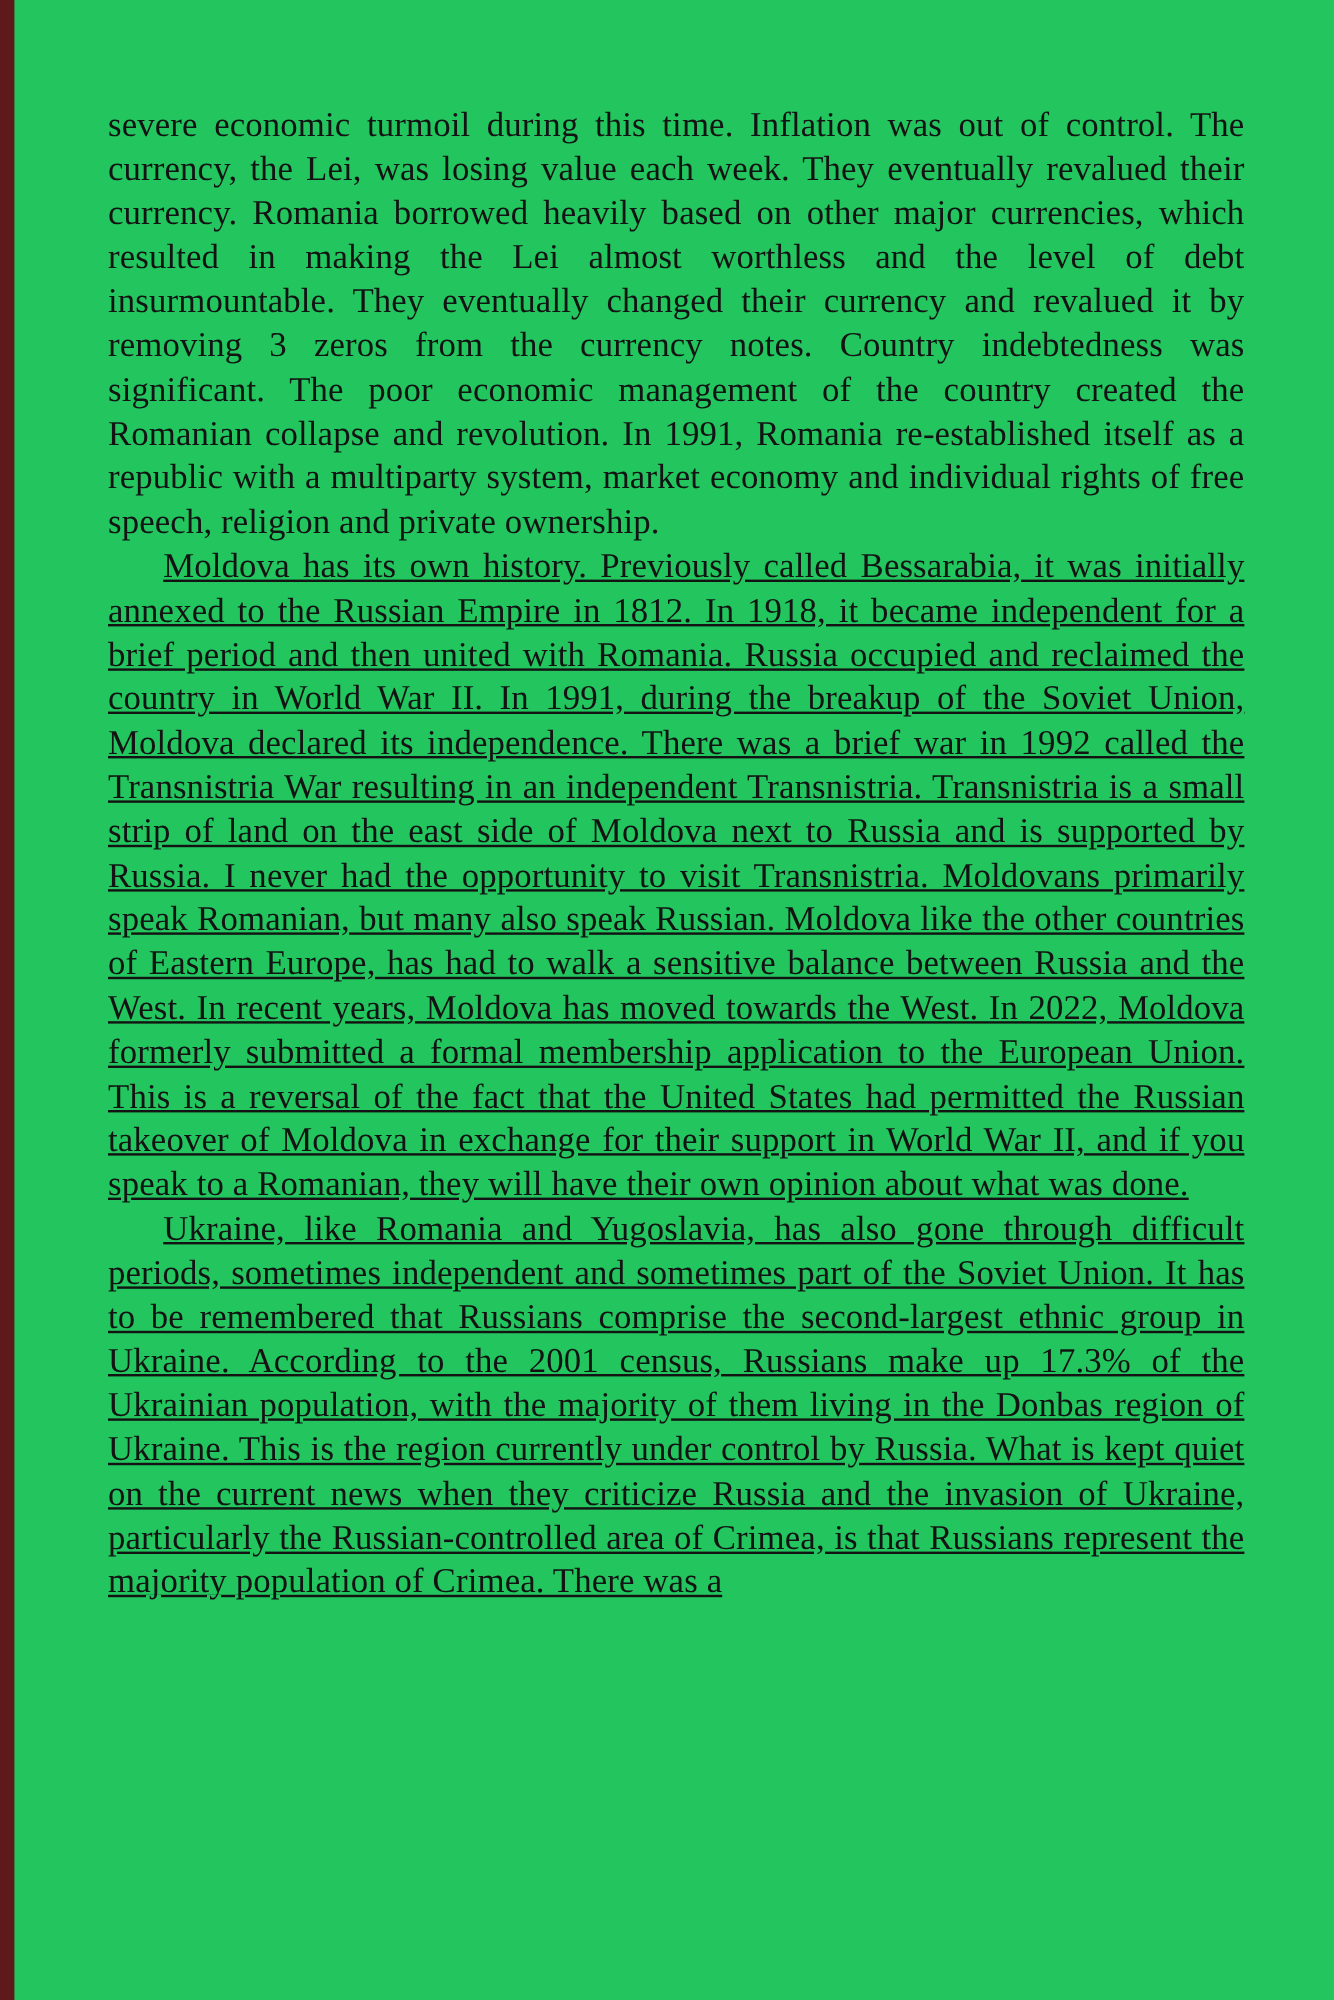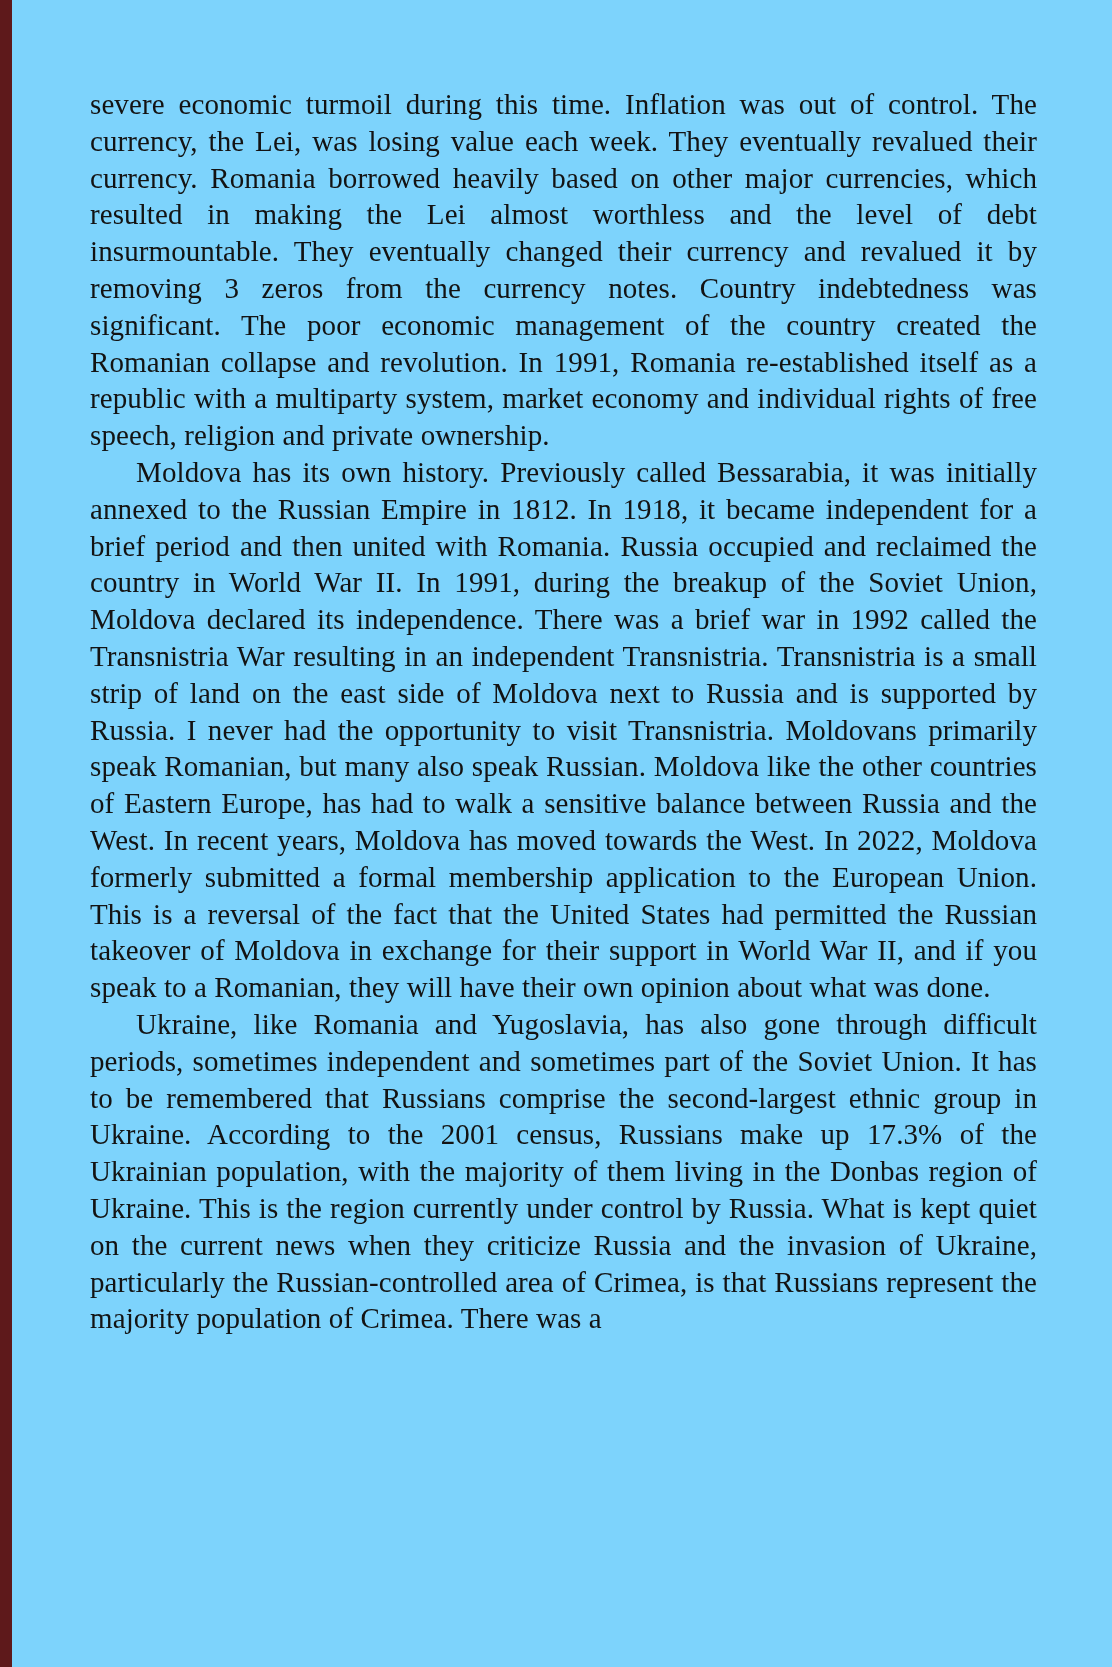--- a/index.html
+++ b/index.html
@@ -31,25 +31,26 @@
     line-height: 36.8px;
     text-align: justify;
     letter-spacing: 0.1px;
   }
   .text-block p {
     margin: 0;
     padding: 0;
   }
   .text-block p.indent {
     text-indent: 46px;
+    text-decoration: underline;
   }
 </style>
 </head>
 <body>
 
-<div class="page" style="background: #7dd3fc; color: rgb(19, 19, 19);">
+<div class="page" style="background: #22c55e; color: rgb(19, 19, 19);">
   <div class="spine" style="background: rgb(94, 25, 27);"></div>
   <div class="text-block">
     <p>severe economic turmoil during this time. Inflation was out of control. The currency, the Lei, was losing value each week. They eventually revalued their currency. Romania borrowed heavily based on other major currencies, which resulted in making the Lei almost worthless and the level of debt insurmountable. They eventually changed their currency and revalued it by removing 3 zeros from the currency notes. Country indebtedness was significant. The poor economic management of the country created the Romanian collapse and revolution.  In 1991, Romania re-established itself as a republic with a multiparty system, market economy and individual rights of free speech, religion and private ownership.</p>
     <p class="indent">Moldova has its own history. Previously called Bessarabia, it was initially annexed to the Russian Empire in 1812. In 1918, it became independent for a brief period and then united with Romania.  Russia occupied and reclaimed the country in World War II. In 1991, during the breakup of the Soviet Union, Moldova declared its independence. There was a brief war in 1992 called the Transnistria War resulting in an independent Transnistria. Transnistria is a small strip of land on the east side of Moldova next to Russia and is supported by Russia. I never had the opportunity to visit Transnistria. Moldovans primarily speak Romanian, but many also speak Russian. Moldova like the other countries of Eastern Europe, has had to walk a sensitive balance between Russia and the West. In recent years, Moldova has moved towards the West. In 2022, Moldova formerly submitted a formal membership application to the European Union. This is a reversal of the fact that the United States had permitted the Russian takeover of Moldova in exchange for their support in World War II, and if you speak to a Romanian, they will have their own opinion about what was done.</p>
     <p class="indent">Ukraine, like Romania and Yugoslavia, has also gone through difficult periods, sometimes independent and sometimes part of the Soviet Union.  It has to be remembered that Russians comprise the second-largest ethnic group in Ukraine. According to the 2001 census, Russians make up 17.3% of the Ukrainian population, with the majority of them living in the Donbas region of Ukraine. This is the region currently under control by Russia. What is kept quiet on the current news when they criticize Russia and the invasion of Ukraine, particularly the Russian-controlled area of Crimea, is that Russians represent the majority population of Crimea. There was a</p>
   </div>
 </div>
 
 </body></html>

